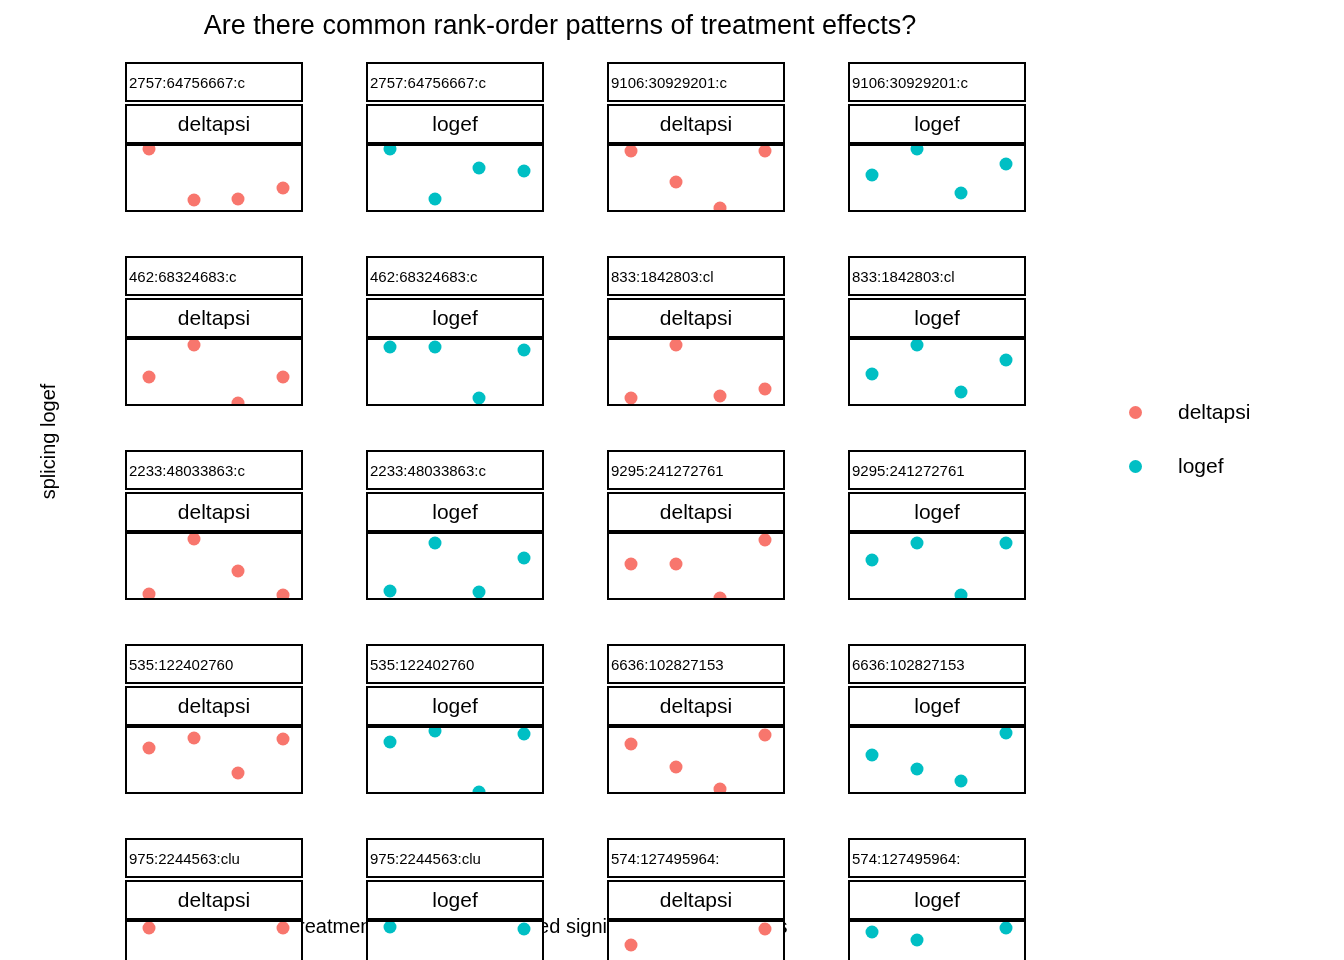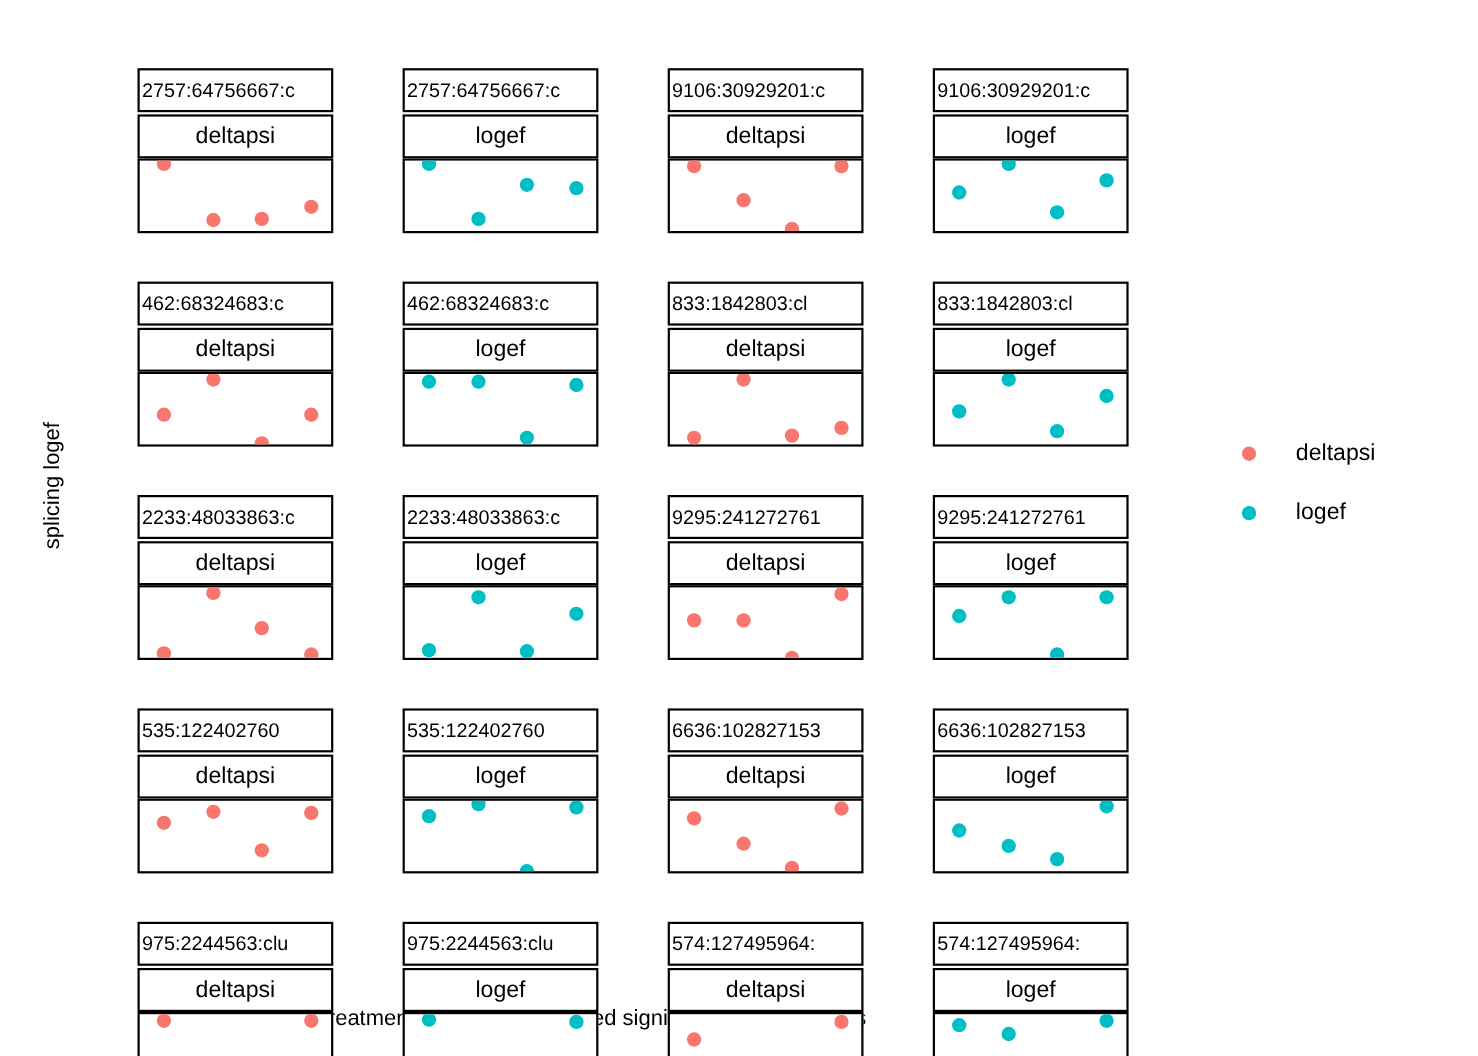--- a/index.html
+++ b/index.html
@@ -22,21 +22,21 @@
 
   
   .grid{position:absolute;left:125px;top:62px;}
   .prow{display:flex;}
   .pcell{position:relative;}
 
   .strip{
     border:2px solid #000;background:#fff;box-sizing:border-box;
     height:40px;display:flex;align-items:center;overflow:hidden;white-space:nowrap;
   }
-  .strip.top{justify-content:flex-start;padding-left:2px;font-size:18px;}
+  .strip.top{justify-content:flex-start;padding-left:2px;font-size:15px;}
   .strip.bottom{justify-content:center;font-size:21px;margin-top:2px;}
 
   .plotbox{
     position:relative;border:2px solid #000;border-top-width:2px;background:#fff;
     box-sizing:border-box;overflow:hidden;
   }
   .pt{position:absolute;width:13px;height:13px;border-radius:50%;transform:translate(-50%,-50%);}
 
   
   .yaxis{position:absolute;right:100%;top:0;height:100%;width:100px;}
@@ -48,20 +48,21 @@
   .legend-item{display:flex;align-items:center;height:54px;}
   .legend-key{width:54px;display:flex;justify-content:center;align-items:center;}
   .legend-dot{width:13px;height:13px;border-radius:50%;}
   .legend-label{font-size:21px;margin-left:16px;}
 </style>
 </head>
 <body>
 
 <div id="root">
 
+  <div class="title">Are there common rank-order patterns of treatment effects?</div>
 
   <div class="ylab">splicing logef</div>
   <div class="xlab">treatments, randomly selected significant GA|GT introns</div>
 
   <div class="grid" id="grid">
       <div class="prow" style="margin-bottom: 44px;">
         <div class="pcell" style="width: 178px; margin-right: 63px;">
           <div class="strip top">2757:64756667:c</div>
           <div class="strip bottom">deltapsi</div>
           <div class="plotbox" style="height: 68px;">

